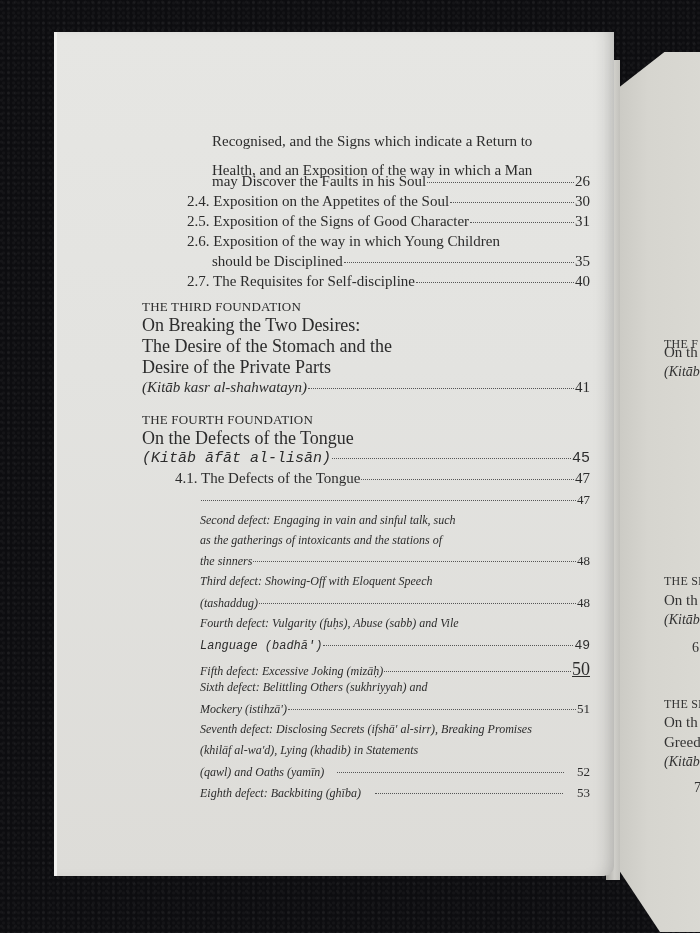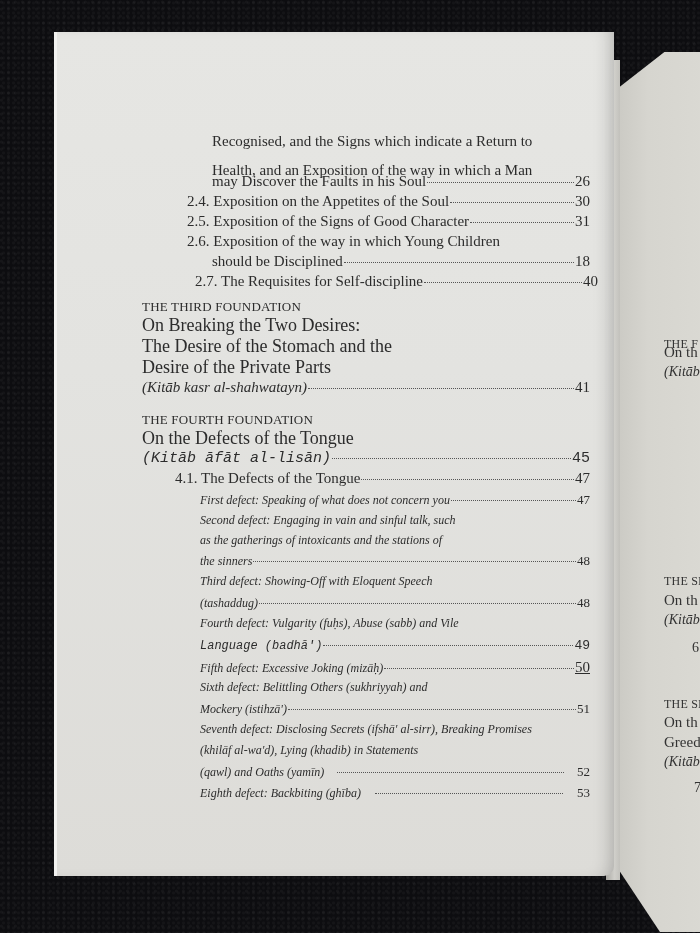--- a/index.html
+++ b/index.html
@@ -101,23 +101,23 @@
     </div>
     <div class="row s15" style="left:133px; top:181px; width:403px;">
       <span class="txt">2.5. Exposition of the Signs of Good Character</span>
       <span class="dots"></span>
       <span class="num">31</span>
     </div>
     <div class="plain s15" style="left:133px; top:201px;">2.6. Exposition of the way in which Young Children</div>
     <div class="row s15" style="left:158px; top:221px; width:378px;">
       <span class="txt">should be Disciplined</span>
       <span class="dots"></span>
-      <span class="num">18</span>
+      <span class="num">35</span>
     </div>
-    <div class="row s15" style="left:133px; top:241px; width:403px;margin-left:8px;">
+    <div class="row s15" style="left:133px; top:241px; width:403px;">
       <span class="txt">2.7. The Requisites for Self-discipline</span>
       <span class="dots"></span>
       <span class="num">40</span>
     </div>
 
     <div class="plain caps" style="left:88px; top:267px;">THE THIRD FOUNDATION</div>
     <div class="plain head" style="left:88px; top:283px;">On Breaking the Two Desires:</div>
     <div class="plain head" style="left:88px; top:304px;">The Desire of the Stomach and the</div>
     <div class="plain head" style="left:88px; top:325px;">Desire of the Private Parts</div>
     <div class="row s15" style="left:88px; top:347px; width:448px;">
@@ -133,21 +133,20 @@
       <span class="dots"></span>
       <span class="num">45</span>
     </div>
     <div class="row s15" style="left:121px; top:438px; width:415px;">
       <span class="txt">4.1. The Defects of the Tongue</span>
       <span class="dots"></span>
       <span class="num">47</span>
     </div>
 
     <div class="row sm-it" style="left:146px; top:460px; width:390px;">
-      <span class="txt">First defect: Speaking of what does not concern you</span>
       <span class="dots"></span>
       <span class="num" style="font-style:normal; font-size:13px;">47</span>
     </div>
 
     <div class="plain sm-it" style="left:146px; top:481px;">Second defect: Engaging in vain and sinful talk, such</div>
     <div class="plain sm-it" style="left:146px; top:501px;">as the gatherings of intoxicants and the stations of</div>
     <div class="row sm-it" style="left:146px; top:521px; width:390px;">
       <span class="txt">the sinners</span>
       <span class="dots"></span>
       <span class="num" style="font-style:normal; font-size:13px;">48</span>
@@ -163,21 +162,21 @@
     <div class="plain sm-it" style="left:146px; top:584px;">Fourth defect: Vulgarity (fuḥs), Abuse (sabb) and Vile</div>
     <div class="row sm-it" style="left:146px; top:606px; width:390px;font-family:Liberation Mono, monospace;">
       <span class="txt">Language (badhā')</span>
       <span class="dots"></span>
       <span class="num" style="font-style:normal; font-size:13px;">49</span>
     </div>
 
     <div class="row sm-it" style="left:146px; top:627px; width:390px;">
       <span class="txt">Fifth defect: Excessive Joking (mizāḥ)</span>
       <span class="dots"></span>
-      <span class="num" style="font-style:normal; font-size:15px;text-decoration:underline;">50</span>
+      <span class="num" style="font-style:normal; font-size:18px;text-decoration:underline;">50</span>
     </div>
 
     <div class="plain sm-it" style="left:146px; top:648px;">Sixth defect: Belittling Others (sukhriyyah) and</div>
     <div class="row sm-it" style="left:146px; top:669px; width:390px;">
       <span class="txt">Mockery (istihzā')</span>
       <span class="dots"></span>
       <span class="num" style="font-style:normal; font-size:13px;">51</span>
     </div>
 
     <div class="plain sm-it" style="left:146px; top:690px;">Seventh defect: Disclosing Secrets (ifshā' al-sirr), Breaking Promises</div>

